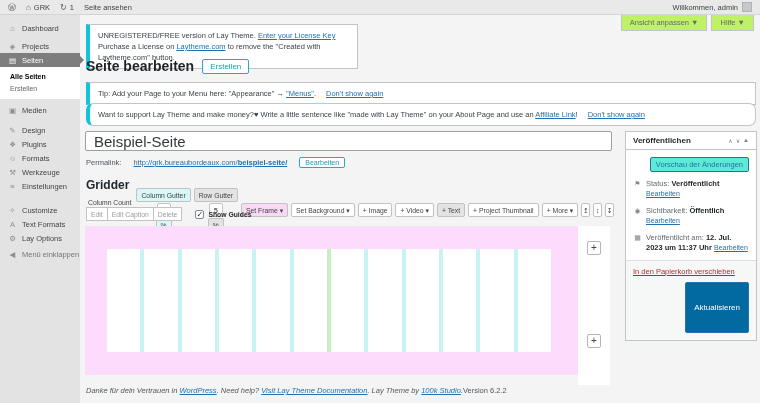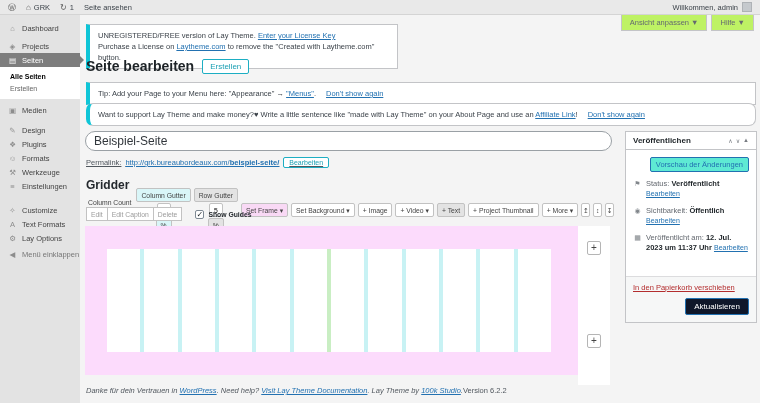--- a/index.html
+++ b/index.html
@@ -23,31 +23,31 @@
   .sb-sub{background:#fff;padding:4px 0;}
   .sb-subitem{height:12px;line-height:12px;padding-left:10px;font-size:7px;color:#666;cursor:pointer;}
   .sb-subitem.current{font-weight:bold;color:#000;}
   .gap4{height:4px;} .gap6{height:6px;} .gap10{height:10px;} .gap2{height:2px;}
   .sb-item.collapse{color:#777;}
   
   .screen-tabs{position:absolute;top:15px;right:6px;display:flex;gap:4px;}
   .screen-tab{background:#bef264;border:1px solid #c3c4c7;border-top:none;padding:3px 8px;font-size:7.5px;color:#646970;cursor:pointer;}
   
   .notice{position:absolute;background:#fff;border:1px solid #c3c4c7;border-left:4px solid #0fc5d7;font-size:7.5px;line-height:11px;padding:5px 8px;color:#3c434a;}
-  .notice1{left:86px;top:24px;width:312px;}
+  .notice1{left:86px;top:24px;width:272px;}
   .tip1{left:86px;top:82px;width:670px;white-space:nowrap;overflow:hidden;}
   .tip2{left:86px;top:103px;width:670px;white-space:nowrap;overflow:hidden;border-radius:7px;}
   .dismiss{margin-left:10px;}
   
   .h1row{position:absolute;left:86px;top:58px;display:flex;align-items:center;gap:8px;}
   .h1{font-size:14px;font-weight:bold;color:#1d2327;}
   .btn-teal{background:#fff;border:1px solid #1daec3;color:#1a9fb3;font-size:8px;padding:2px 7px;border-radius:2px;cursor:pointer;}
   
-  .title-input{position:absolute;left:85px;top:131px;width:527px;height:20px;border:1px solid #9aa0a5;border-radius:10px;padding:0 8px;font-size:12px;color:#32373c;background:#fff;font-family:"Liberation Sans","DejaVu Sans",sans-serif;}
-  .permalink{position:absolute;left:86px;top:157px;font-size:7.5px;color:#50575e;display:flex;align-items:center;gap:4px;text-decoration:underline;}
+  .title-input{position:absolute;left:85px;top:131px;width:527px;height:20px;border:1px solid #9aa0a5;border-radius:2px;padding:0 8px;font-size:15px;color:#32373c;background:#fff;font-family:"Liberation Sans","DejaVu Sans",sans-serif;}
+  .permalink{position:absolute;left:86px;top:157px;font-size:7.5px;color:#50575e;display:flex;align-items:center;gap:12px;}
   .btn-teal.small{font-size:7px;padding:1px 5px;}
   
   .gridder-label{position:absolute;left:86px;top:178px;font-size:12px;font-weight:bold;color:#23282d;}
   .toolbar{position:absolute;left:86px;top:188px;width:528px;display:flex;align-items:center;gap:3px;font-size:6.8px;color:#444;white-space:nowrap;}
   .tgroup{display:flex;align-items:center;gap:1px;flex-direction:column;}
   .tlabel{padding:0 2px;}
   .tcell{border:1px solid #c2c2c2;background:#fff;height:14px;line-height:12px;padding:1px 4px;border-radius:2px;cursor:pointer;}
   .tcell.cyan{background:#d9f6f8;}
   .tcell.gray{background:#e3e3e3;}
   .tcell.pink{background:#f9d9f5;}
@@ -71,23 +71,23 @@
   .publish{position:absolute;left:625px;top:131px;width:132px;background:#fff;border:1px solid #c3c4c7;font-size:7.5px;}
   .pub-head{display:flex;align-items:center;padding:4px 7px;border-bottom:1px solid #c3c4c7;font-weight:bold;color:#1d2327;font-size:8px;}
   .pub-head-icons{margin-left:auto;display:flex;gap:3px;color:#787c82;font-size:6px;font-weight:normal;}
   .pub-head-icons span{cursor:pointer;}
   .pub-body{padding:7px;}
   .btn-preview{display:block;margin-left:auto;background:#5eead4;border:1px solid #2271b1;color:#2271b1;font-size:7.5px;padding:2px 5px;border-radius:2px;cursor:pointer;}
   .pub-row{display:flex;gap:4px;margin-top:7px;line-height:10px;color:#646970;}
   .pub-ico{width:9px;text-align:center;color:#82878c;font-size:7px;flex:none;}
   .pub-row b{color:#1d2327;}
   .pub-row .link{font-size:7px;}
-  .pub-foot{border-top:1px solid #dcdcde;background:#f6f7f7;padding:6px 7px 7px;margin-top:16px;}
+  .pub-foot{border-top:1px solid #dcdcde;background:#f6f7f7;padding:6px 7px 7px;margin-top:0;}
   .trash{color:#b32d2e;text-decoration:underline;font-size:7.5px;cursor:pointer;display:inline-block;}
-  .btn-update{display:block;margin-left:auto;margin-top:6px;background:#0f172a;border:1px solid #2271b1;color:#fff;font-size:8px;padding:3px 8px;border-radius:2px;cursor:pointer;}
+  .btn-update{display:block;margin-left:auto;margin-top:6px;background:#0369a1;border:1px solid #2271b1;color:#fff;font-size:8px;padding:20px 8px;border-radius:2px;cursor:pointer;}
   
   .footer{position:absolute;left:86px;top:386px;width:668px;display:flex;font-size:7.5px;color:#50575e;}
   .footer-left{font-style:italic;}
 </style>
 </head>
 <body>
 
 <div id="page">
 
   <div class="adminbar">

